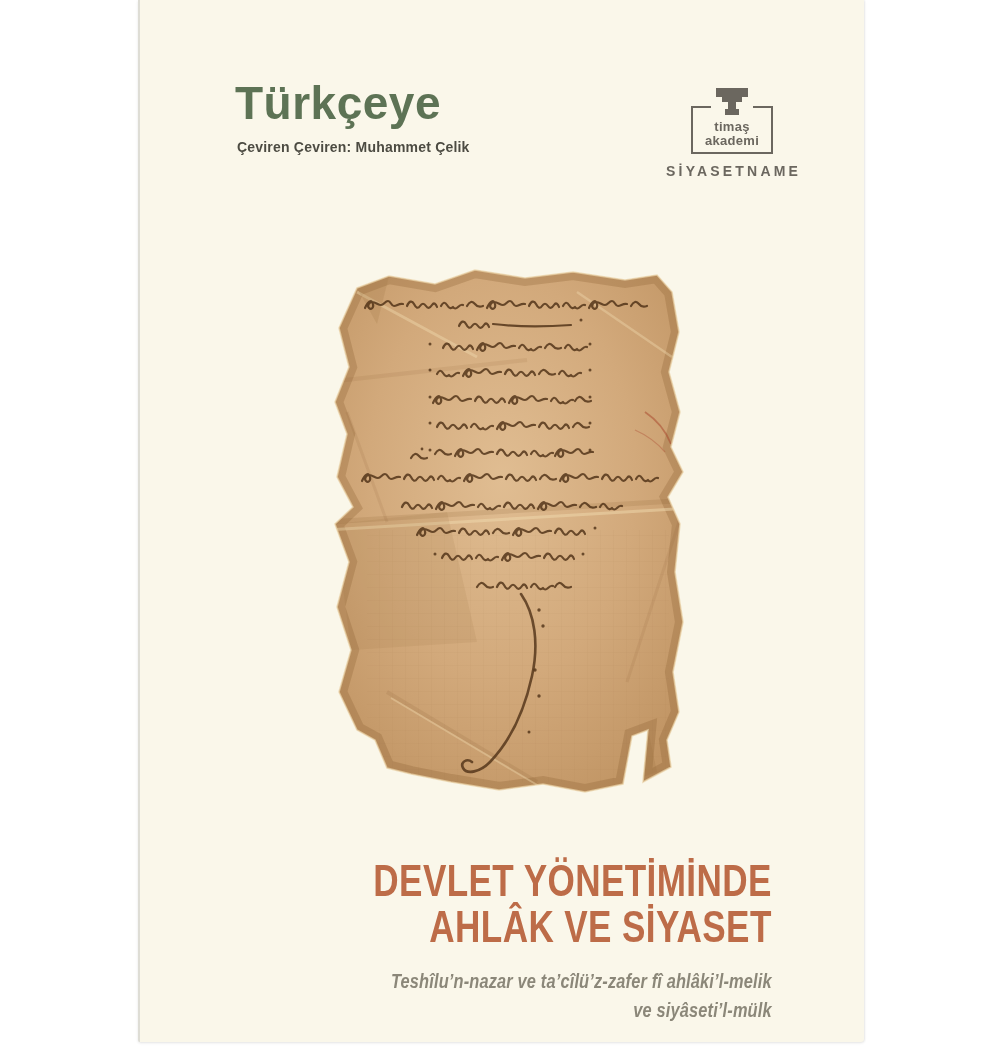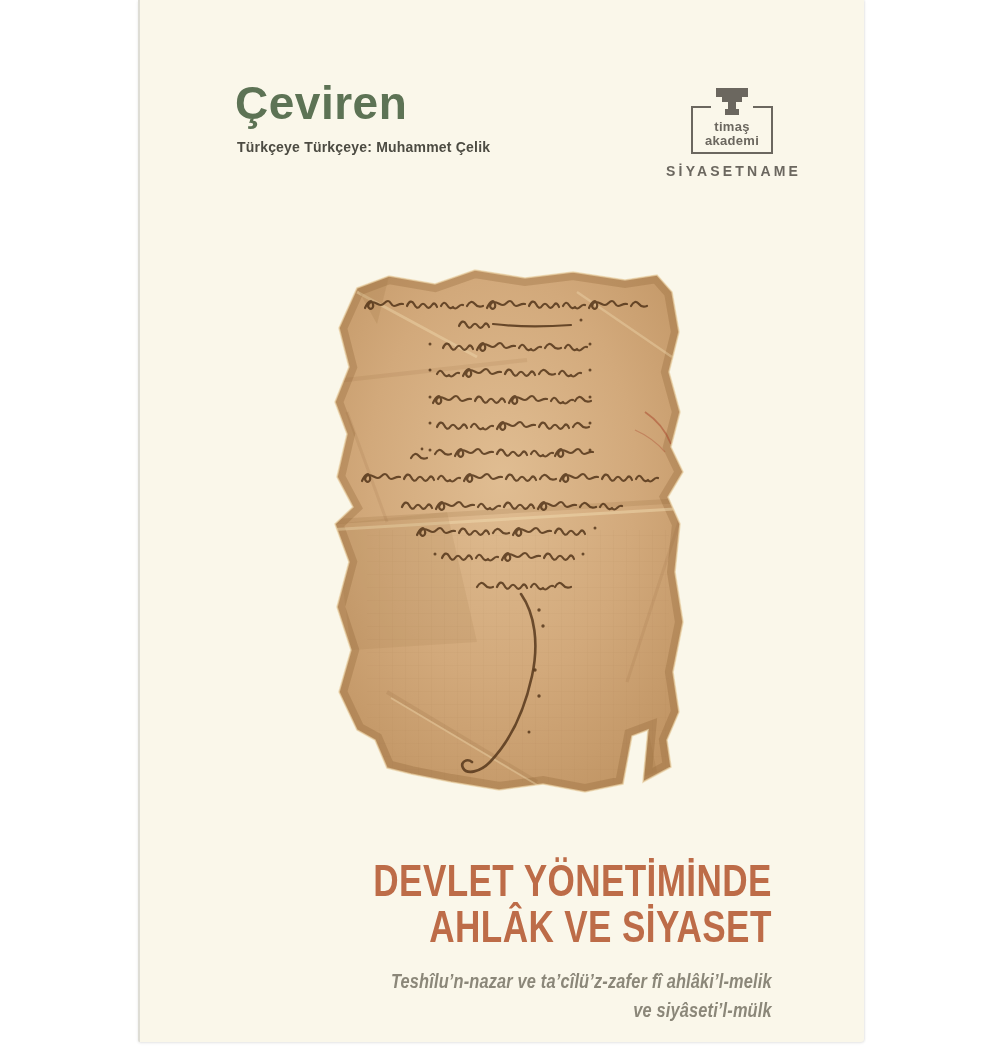--- a/index.html
+++ b/index.html
@@ -56,22 +56,22 @@
     margin:16px 0 0;font-size:21px;font-style:italic;font-weight:700;
     color:#8b8779;line-height:29px;letter-spacing:.2px;
   }
 </style>
 </head>
 <body>
 
 <div class="cover">
 
   <div class="author-block">
-    <h1 class="author-name">Çeviren</h1>
-    <div class="translator">Türkçeye Türkçeye: Muhammet Çelik</div>
+    <h1 class="author-name">Türkçeye</h1>
+    <div class="translator">Çeviren Çeviren: Muhammet Çelik</div>
   </div>
 
   <div class="publisher">
     <span class="logo-mark">
       <svg width="32" height="28" viewBox="0 0 32 28" aria-hidden="true">
         <g fill="#6b675f">
           <path d="M0 0 H32 V9 H26 V14 H20 V9 H12 V14 H6 V9 H0 Z"></path>
           <path d="M12 7 H20 V21 H23 V27 H9 V21 H12 Z"></path>
         </g>
       </svg>

